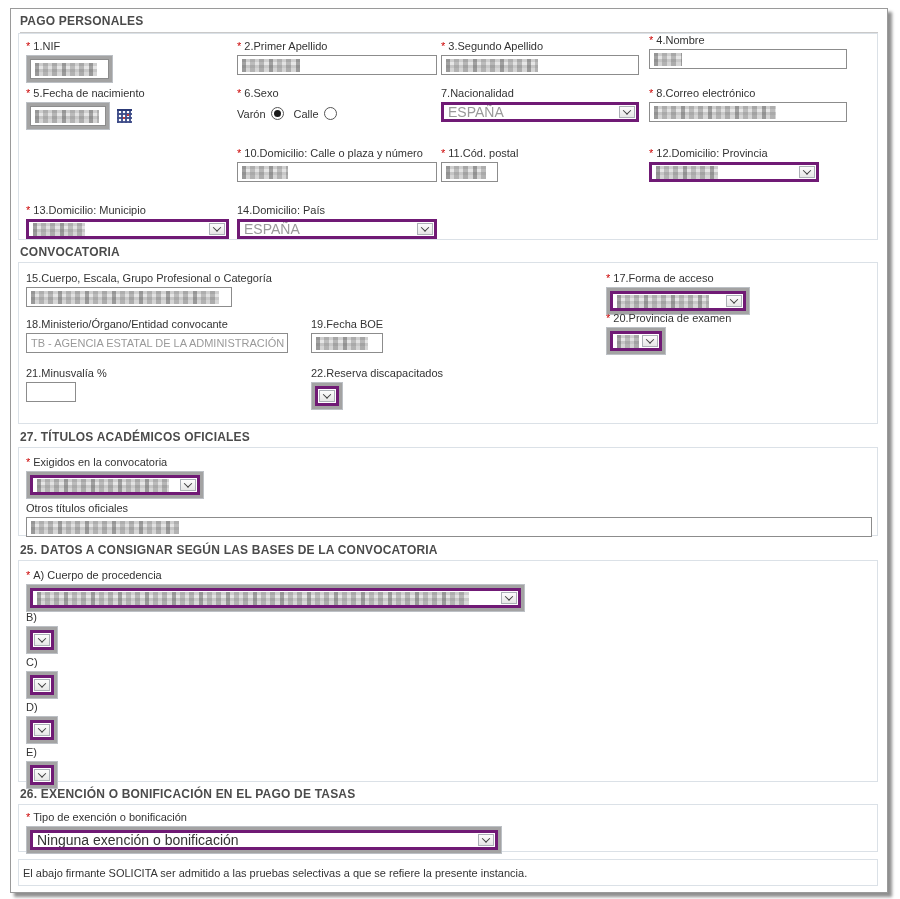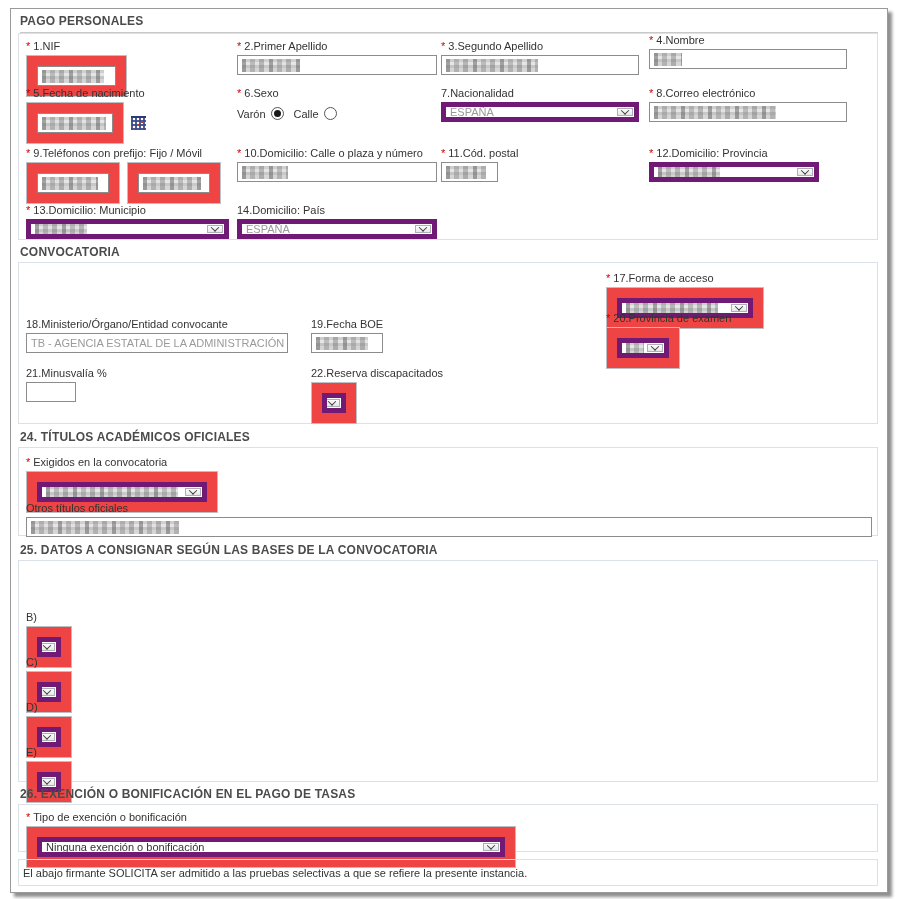--- a/index.html
+++ b/index.html
@@ -11,24 +11,24 @@
                color:#4b4b4b; letter-spacing:.2px; padding-bottom:4px;
                border-bottom:1px solid #c9c9c9; white-space:nowrap; }
   .panel { position:absolute; left:7px; width:860px; border:1px solid #dbe1e7;
            background:#fff; box-sizing:border-box; }
   .fld { position:absolute; }
   .lbl { font-size:11px; color:#333; margin-bottom:3px; white-space:nowrap; }
   .lbl.wrap2 { white-space:normal; line-height:12px; }
   .req { color:#cc0000; margin-right:3px; }
   .txt { box-sizing:border-box; height:20px; border:1px solid #8c8c8c; background:#fff;
          font-size:11px; color:#333; display:flex; align-items:center; padding:0 4px; overflow:hidden; white-space:nowrap; }
-  .sel { box-sizing:border-box; height:20px; border:5px solid #701a75; background:#fff;
-         font-size:11px; color:#333; display:flex; align-items:center; padding:0 20px 0 4px;
+  .sel { box-sizing:border-box; height:20px; border:3px solid #701a75; background:#fff;
+         font-size:14px; color:#333; display:flex; align-items:center; padding:0 20px 0 4px;
          position:relative; overflow:hidden; white-space:nowrap; }
-  .cwrap { display:inline-block; border:1px solid #bcc0c5; padding:10px; background:#ef4444;
+  .cwrap { display:inline-block; border:1px solid #bcc0c5; padding:3px; background:#a3a3a3;
            vertical-align:middle; line-height:0; }
   .sarw { position:absolute; top:1px; right:1px; bottom:1px; width:16px;
           background:linear-gradient(#fdfdfd,#e7e7e7); border:1px solid #abb0b6;
           box-sizing:border-box; display:flex; align-items:center; justify-content:center; }
   .chev { width:5px; height:5px; border-right:1px solid #3c3c3c; border-bottom:1px solid #3c3c3c;
           transform:rotate(45deg) translate(-1px,-1px); }
   .dis { color:#9a9a9a; }
   .ta { box-sizing:border-box; border:1px solid #8c8c8c; background:#fff; }
   .redact { display:inline-block; height:13px;
     background:
@@ -114,29 +114,20 @@
       </div>
     </div>
 
     <div class="fld" style="left:630px; top:53px">
       <div class="lbl"><span class="req">*</span><span>8.Correo electrónico</span></div>
       <div class="txt" style="width:198px">
           <span class="redact" style="width:122px"></span>
         </div>
     </div>
 
-    <div class="fld" style="left:7px; top:113px">
-      <div class="lbl"><span class="req">*</span><span>9.Teléfonos con prefijo: Fijo / Móvil</span></div>
-      <span class="cwrap"><span class="txt" style="width:72px">
-            <span class="redact" style="width:56px"></span>
-          </span></span>
-      <span class="cwrap" style="margin-left:3px"><span class="txt" style="width:72px">
-            <span class="redact" style="width:58px"></span>
-          </span></span>
-    </div>
 
     <div class="fld" style="left:218px; top:113px">
       <div class="lbl"><span class="req">*</span><span>10.Domicilio: Calle o plaza y número</span></div>
       <div class="txt" style="width:200px">
           <span class="redact" style="width:46px"></span>
         </div>
     </div>
 
     <div class="fld" style="left:422px; top:113px">
       <div class="lbl"><span class="req">*</span><span>11.Cód. postal</span></div>
@@ -172,20 +163,26 @@
         <span class="sarw">
             <i class="chev"></i>
           </span>
       </div>
     </div>
   </div>
 
   <div class="sec-title" style="top:236px">CONVOCATORIA</div>
   <div class="panel" style="top:253px; height:162px">
 
+    <div class="fld" style="left:7px; top:9px">
+      <div class="lbl"><span>15.Cuerpo, Escala, Grupo Profesional o Categoría</span></div>
+      <div class="txt" style="width:206px">
+          <span class="redact" style="width:188px"></span>
+        </div>
+    </div>
 
 
     <div class="fld" style="left:587px; top:9px">
       <div class="lbl"><span class="req">*</span><span>17.Forma de acceso</span></div>
       <span class="cwrap"><span class="sel" style="width:136px">
         <span class="redact" style="width:92px"></span>
         <span class="sarw">
               <i class="chev"></i>
             </span>
       </span></span>
@@ -226,21 +223,21 @@
       <div class="lbl"><span>22.Reserva discapacitados</span></div>
       <span class="cwrap"><span class="sel" style="width:24px; padding:0">
         <span class="sarw">
               <i class="chev"></i>
             </span>
       </span></span>
     </div>
 
   </div>
 
-  <div class="sec-title" style="top:421px">24. TÍTULOS ACADÉMICOS OFICIALES</div>
+  <div class="sec-title" style="top:421px">27. TÍTULOS ACADÉMICOS OFICIALES</div>
   <div class="panel" style="top:438px; height:89px">
 
     <div class="fld" style="left:7px; top:8px">
       <div class="lbl"><span class="req">*</span><span>Exigidos en la convocatoria</span></div>
       <span class="cwrap"><span class="sel" style="width:170px">
         <span class="redact" style="width:132px"></span>
         <span class="sarw">
               <i class="chev"></i>
             </span>
       </span></span>
@@ -250,20 +247,29 @@
       <div class="lbl"><span>Otros títulos oficiales</span></div>
       <div class="txt" style="width:846px">
           <span class="redact" style="width:148px"></span>
         </div>
     </div>
   </div>
 
   <div class="sec-title" style="top:534px">25. DATOS A CONSIGNAR SEGÚN LAS BASES DE LA CONVOCATORIA</div>
   <div class="panel" style="top:551px; height:222px">
 
+    <div class="fld" style="left:7px; top:8px">
+      <div class="lbl"><span class="req">*</span><span>A) Cuerpo de procedencia</span></div>
+      <span class="cwrap"><span class="sel" style="width:491px">
+        <span class="redact" style="width:432px"></span>
+        <span class="sarw">
+              <i class="chev"></i>
+            </span>
+      </span></span>
+    </div>
 
     <div class="fld" style="left:7px; top:50px">
       <div class="lbl"><span>B)</span></div>
       <span class="cwrap"><span class="sel" style="width:24px; padding:0">
         <span class="sarw">
               <i class="chev"></i>
             </span>
       </span></span>
     </div>
 

